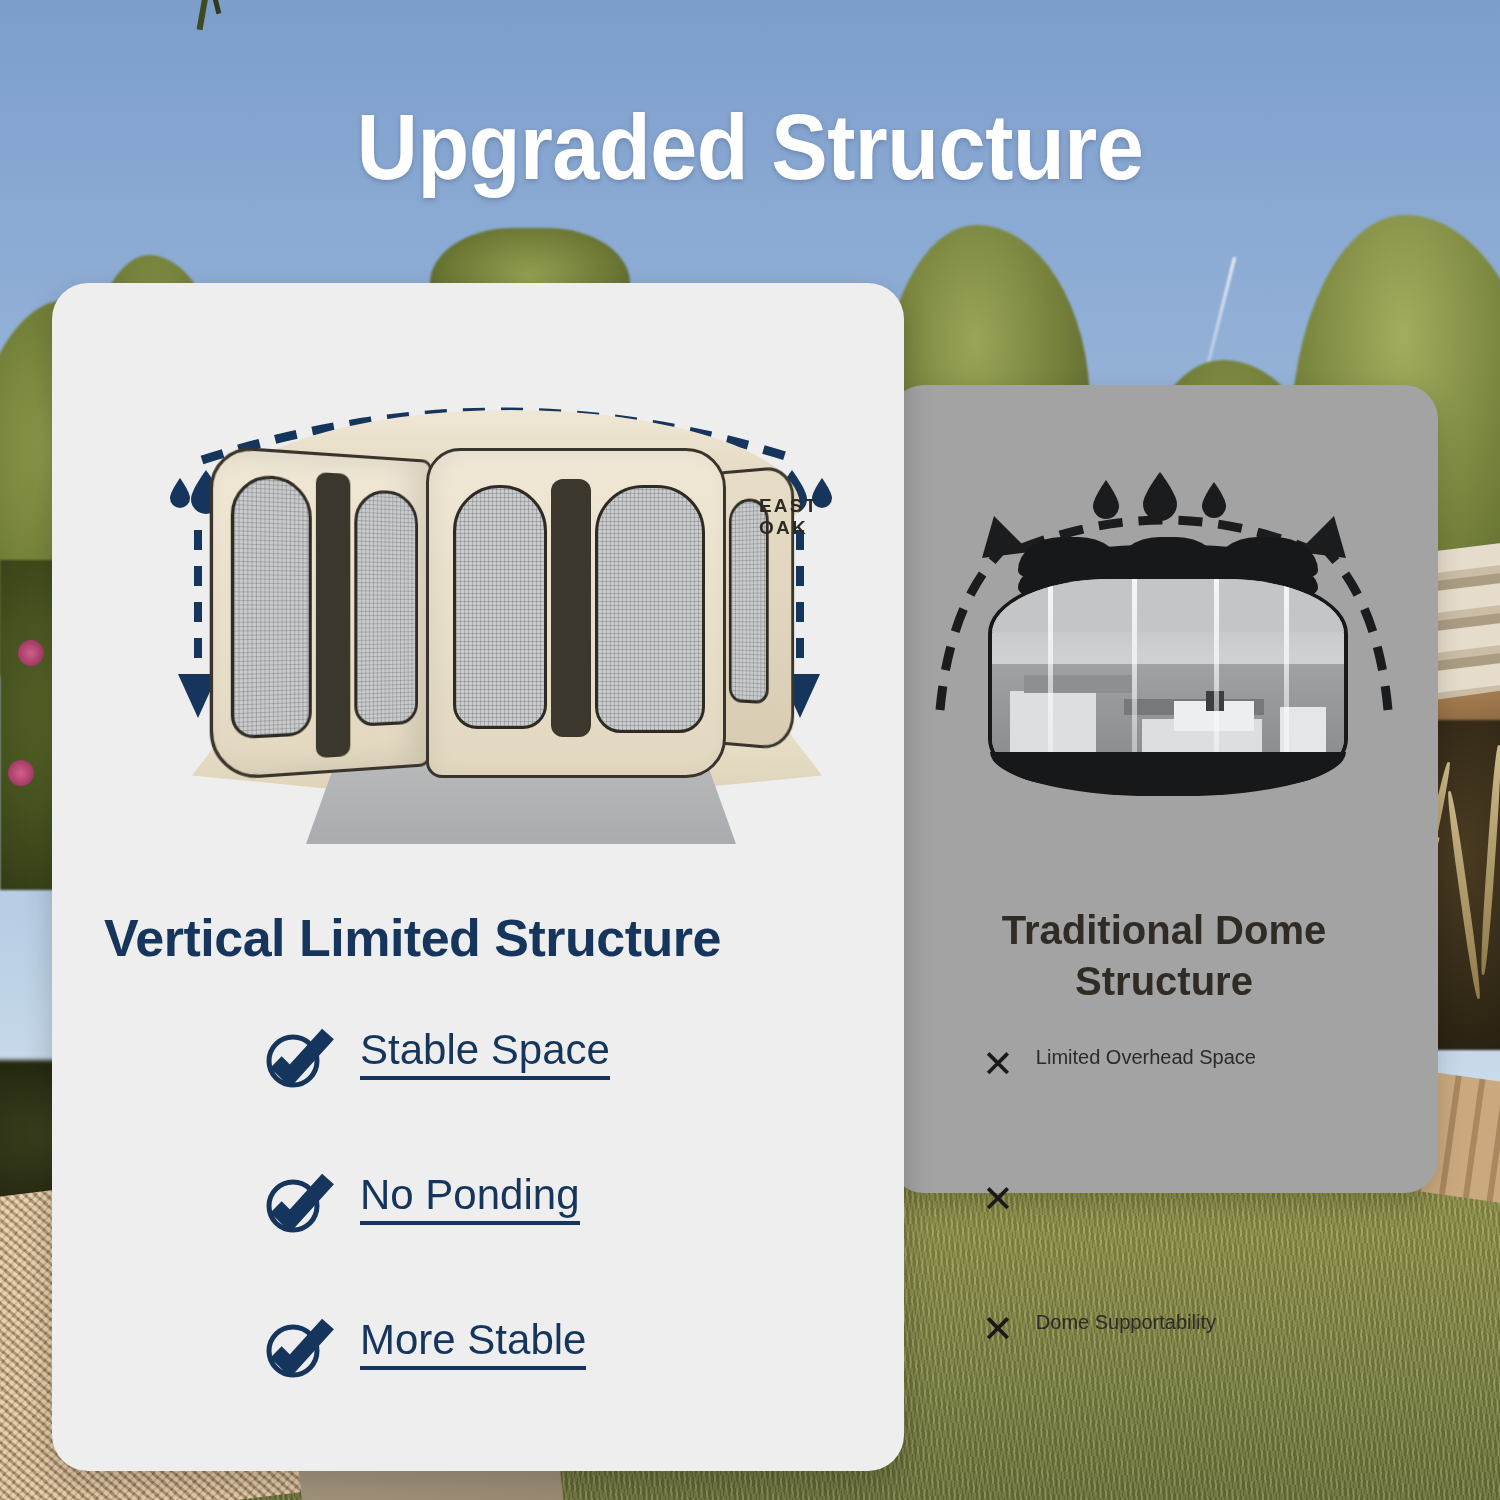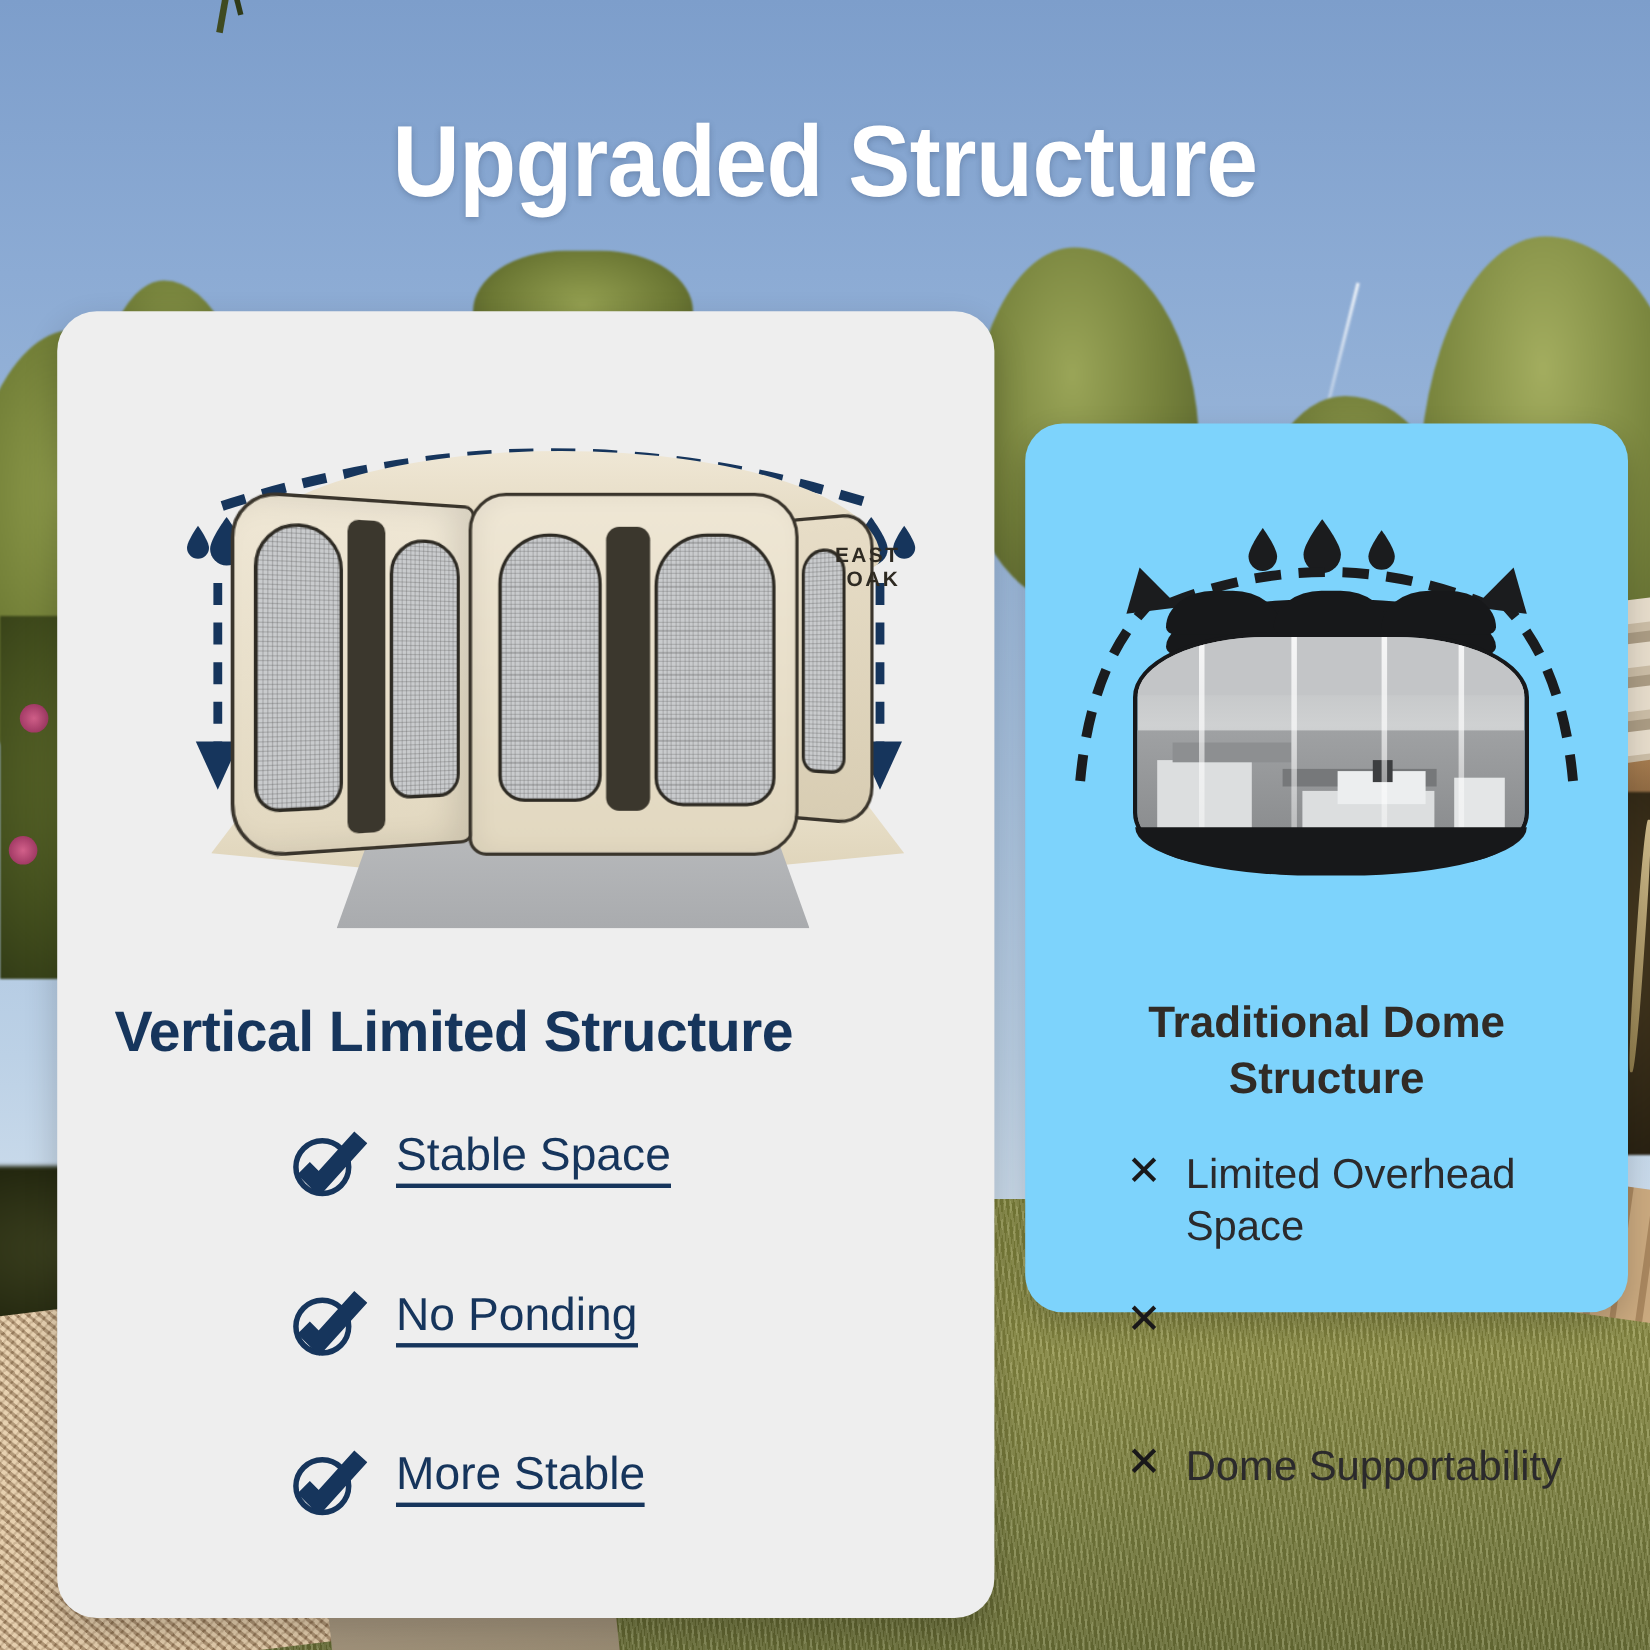--- a/index.html
+++ b/index.html
@@ -112,42 +112,42 @@
     letter-spacing: -0.5px;
     color: #ffffff;
     font-family: "Liberation Sans Narrow", "Liberation Sans", sans-serif;
     transform: scaleX(.92);
     text-shadow: 0 2px 6px rgba(40,60,90,.30);
     white-space: nowrap;
   }
 
   
   .card-right {
-    position: absolute; left: 932px; top: 385px; width: 548px; height: 808px;
-    background: #7dd3fc;
+    position: absolute; left: 890px; top: 385px; width: 548px; height: 808px;
+    background: #a3a3a3;
     border-radius: 34px;
     box-shadow: 0 10px 26px rgba(0,0,0,.17);
   }
   .card-left {
     position: absolute; left: 52px; top: 283px; width: 852px; height: 1188px;
     background: #eeeeee;
     border-radius: 36px;
     box-shadow: 0 12px 30px rgba(0,0,0,.20);
   }
 
   
   .tent-left-wrap { position: absolute; left: 110px; top: 95px; width: 700px; height: 480px; }
 
   .tent-canopy {
     position: absolute; left: 58px; top: 32px; width: 580px; height: 120px;
     background: linear-gradient(180deg, #efe7d5 0%, #e6dcc5 50%, #ded3ba 100%);
     border-radius: 50% 50% 18% 18% / 80% 80% 18% 18%;
   }
   .tent-body {
-    position: absolute; left: 52px; top: 70px; width: 592px; height: 340px; text-align: right;
+    position: absolute; left: 52px; top: 70px; width: 592px; height: 340px;
   }
   .panel {
     position: absolute;
     background: linear-gradient(180deg, #efe7d5, #e2d8c0);
     border: 3px solid #3a352c;
   }
   .panel-left {
     left: 0px; top: 12px; width: 218px; height: 306px;
     border-radius: 40px 10px 14px 46px;
     transform: perspective(900px) rotateY(22deg);
@@ -240,21 +240,21 @@
     border-bottom: 4px solid #16355c; padding-bottom: 4px; line-height: 1.05;
   }
   .li-x {
     position: absolute; display: flex; align-items: flex-start; gap: 22px;
   }
   .x-glyph {
     font-size: 38px; font-weight: 700; color: #19181a; line-height: 1;
     font-family: "DejaVu Sans", sans-serif;
   }
   .x-label {
-    font-size: 38px; color: #2b2a2c; line-height: 1.24; max-width: 390px;
+    font-size: 20px; color: #2b2a2c; line-height: 1.24; max-width: 390px;
   }
 </style>
 </head>
 <body>
 
 <div class="bg">
   <div class="sky"></div>
   <div class="contrail"></div>
 
   <div class="tree tl1"></div>

